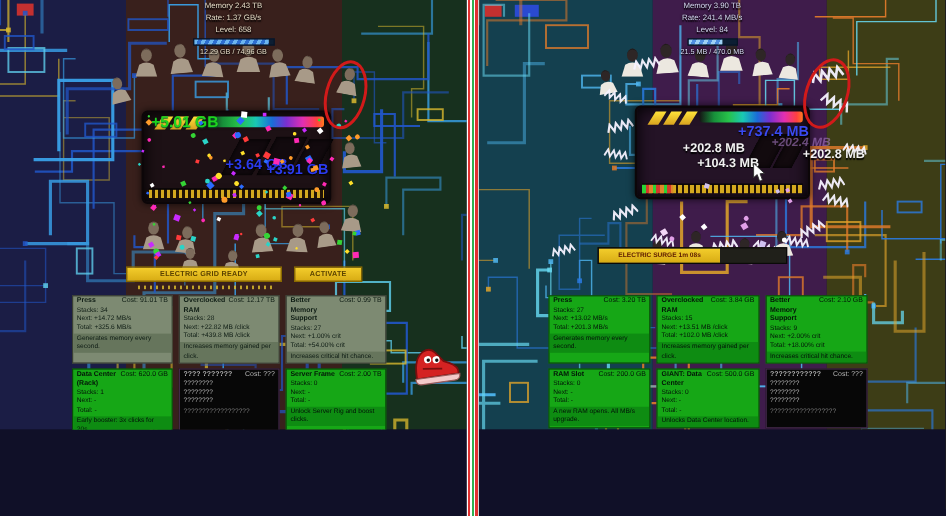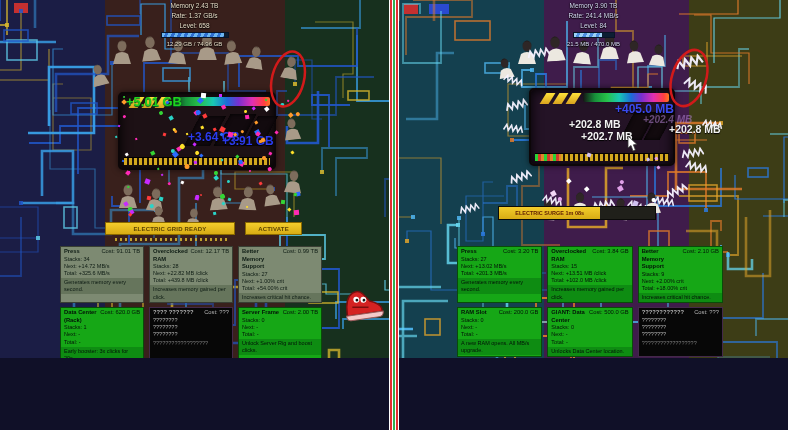--- a/index.html
+++ b/index.html
@@ -700,23 +700,23 @@
       <div class="slash" style="left:12px;"></div>
       <div class="slash" style="left:25px;"></div>
       <div class="slash" style="left:38px;"></div>
       <div class="rgb" style="left:52px;right:4px;"></div>
       <div class="chip" style="left:96px;top:22px;width:22px;height:28px;"></div>
       <div class="chip" style="left:120px;top:22px;width:16px;height:28px;"></div>
       <div class="pins">
           <span class="pinclr"></span>
         </div>
       <div class="gain" style="left:112px;top:24px;font-size:10px;color:#b080d0;opacity:.55;font-style:italic;">+202.4 MB</div>
-      <div class="gain" style="left:84px;top:12px;font-size:12px;color:#3a4af0;text-shadow:0 1px 1px #000;">+405.0 MB</div>
+      <div class="gain" style="left:84px;top:12px;font-size:12px;color:#3a4af0;text-shadow:0 1px 1px #000;">+737.4 MB</div>
       <div class="gain" style="left:38px;top:28px;font-size:10.5px;color:#f2f2f2;text-shadow:0 1px 1px #000;">+202.8 MB</div>
-      <div class="gain" style="left:50px;top:40px;font-size:10.5px;color:#f2f2f2;text-shadow:0 1px 1px #000;">+202.7 MB</div>
+      <div class="gain" style="left:50px;top:40px;font-size:10.5px;color:#f2f2f2;text-shadow:0 1px 1px #000;">+104.3 MB</div>
       <div class="gain" style="left:138px;top:33px;font-size:10.5px;color:#f2f2f2;text-shadow:0 1px 1px #000;">+202.8 MB</div>
     </div>
 
     <div class="confetti" id="confettiR">
         <i style="left: 248px; top: 158px; width: 2.6px; height: 2.6px; background: rgb(208, 192, 240); transform: rotate(65deg);"></i>
         <i style="left: 256px; top: 157px; width: 2.8px; height: 2.8px; background: rgb(224, 160, 232); transform: rotate(62deg);"></i>
         <i style="left: 258px; top: 166px; width: 2.9px; height: 2.9px; background: rgb(224, 160, 232); transform: rotate(57deg);"></i>
         <i style="left: 253px; top: 198px; width: 3.6px; height: 3.6px; background: rgb(255, 255, 255); transform: rotate(78deg); border-radius: 50%;"></i>
         <i style="left: 188px; top: 153px; width: 4px; height: 4px; background: rgb(208, 192, 240); transform: rotate(18deg);"></i>
         <i style="left: 159px; top: 197px; width: 3.5px; height: 3.5px; background: rgb(224, 160, 232); transform: rotate(17deg); border-radius: 50%;"></i>

